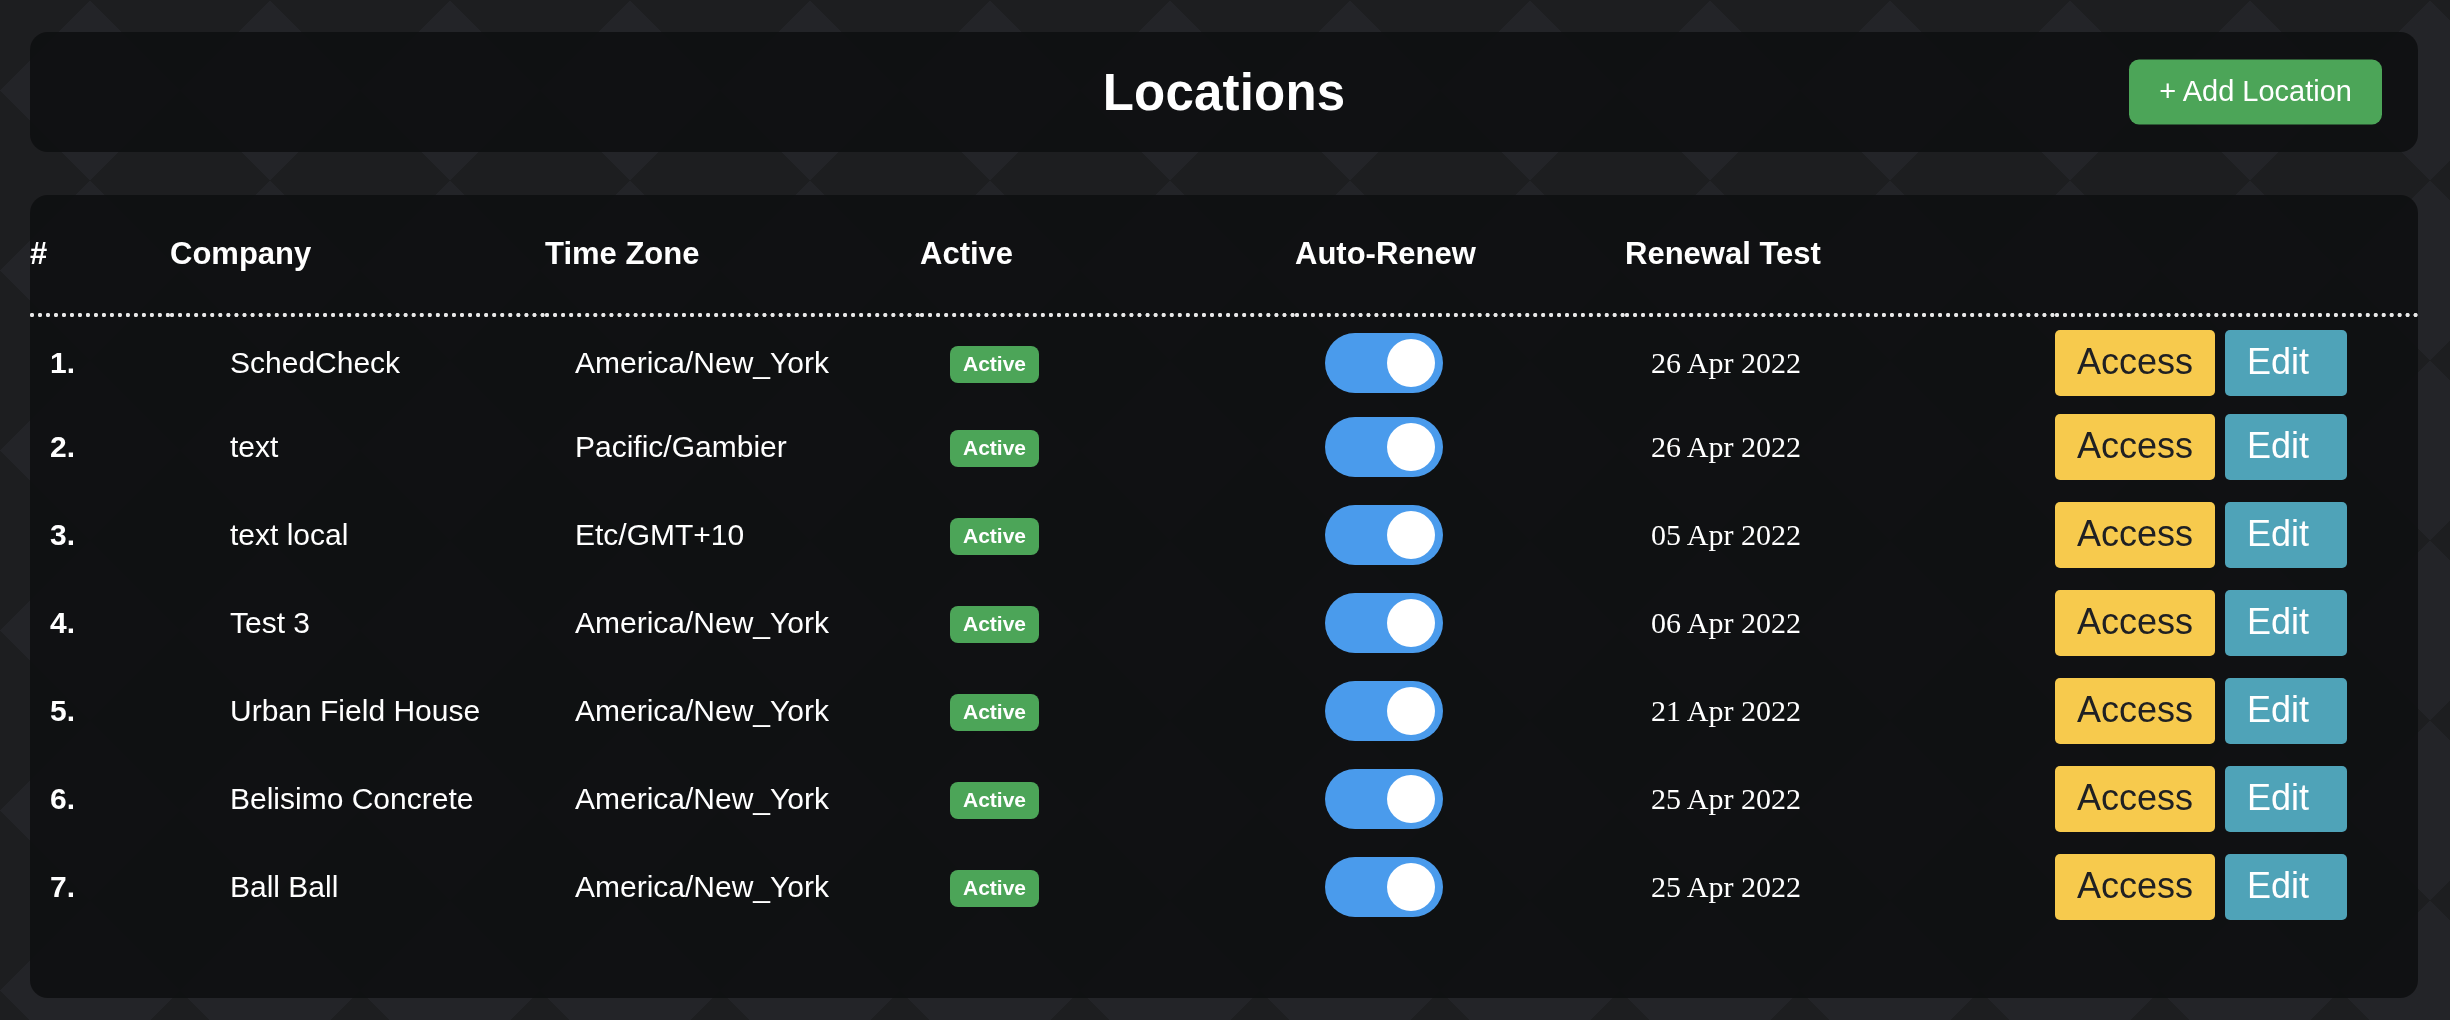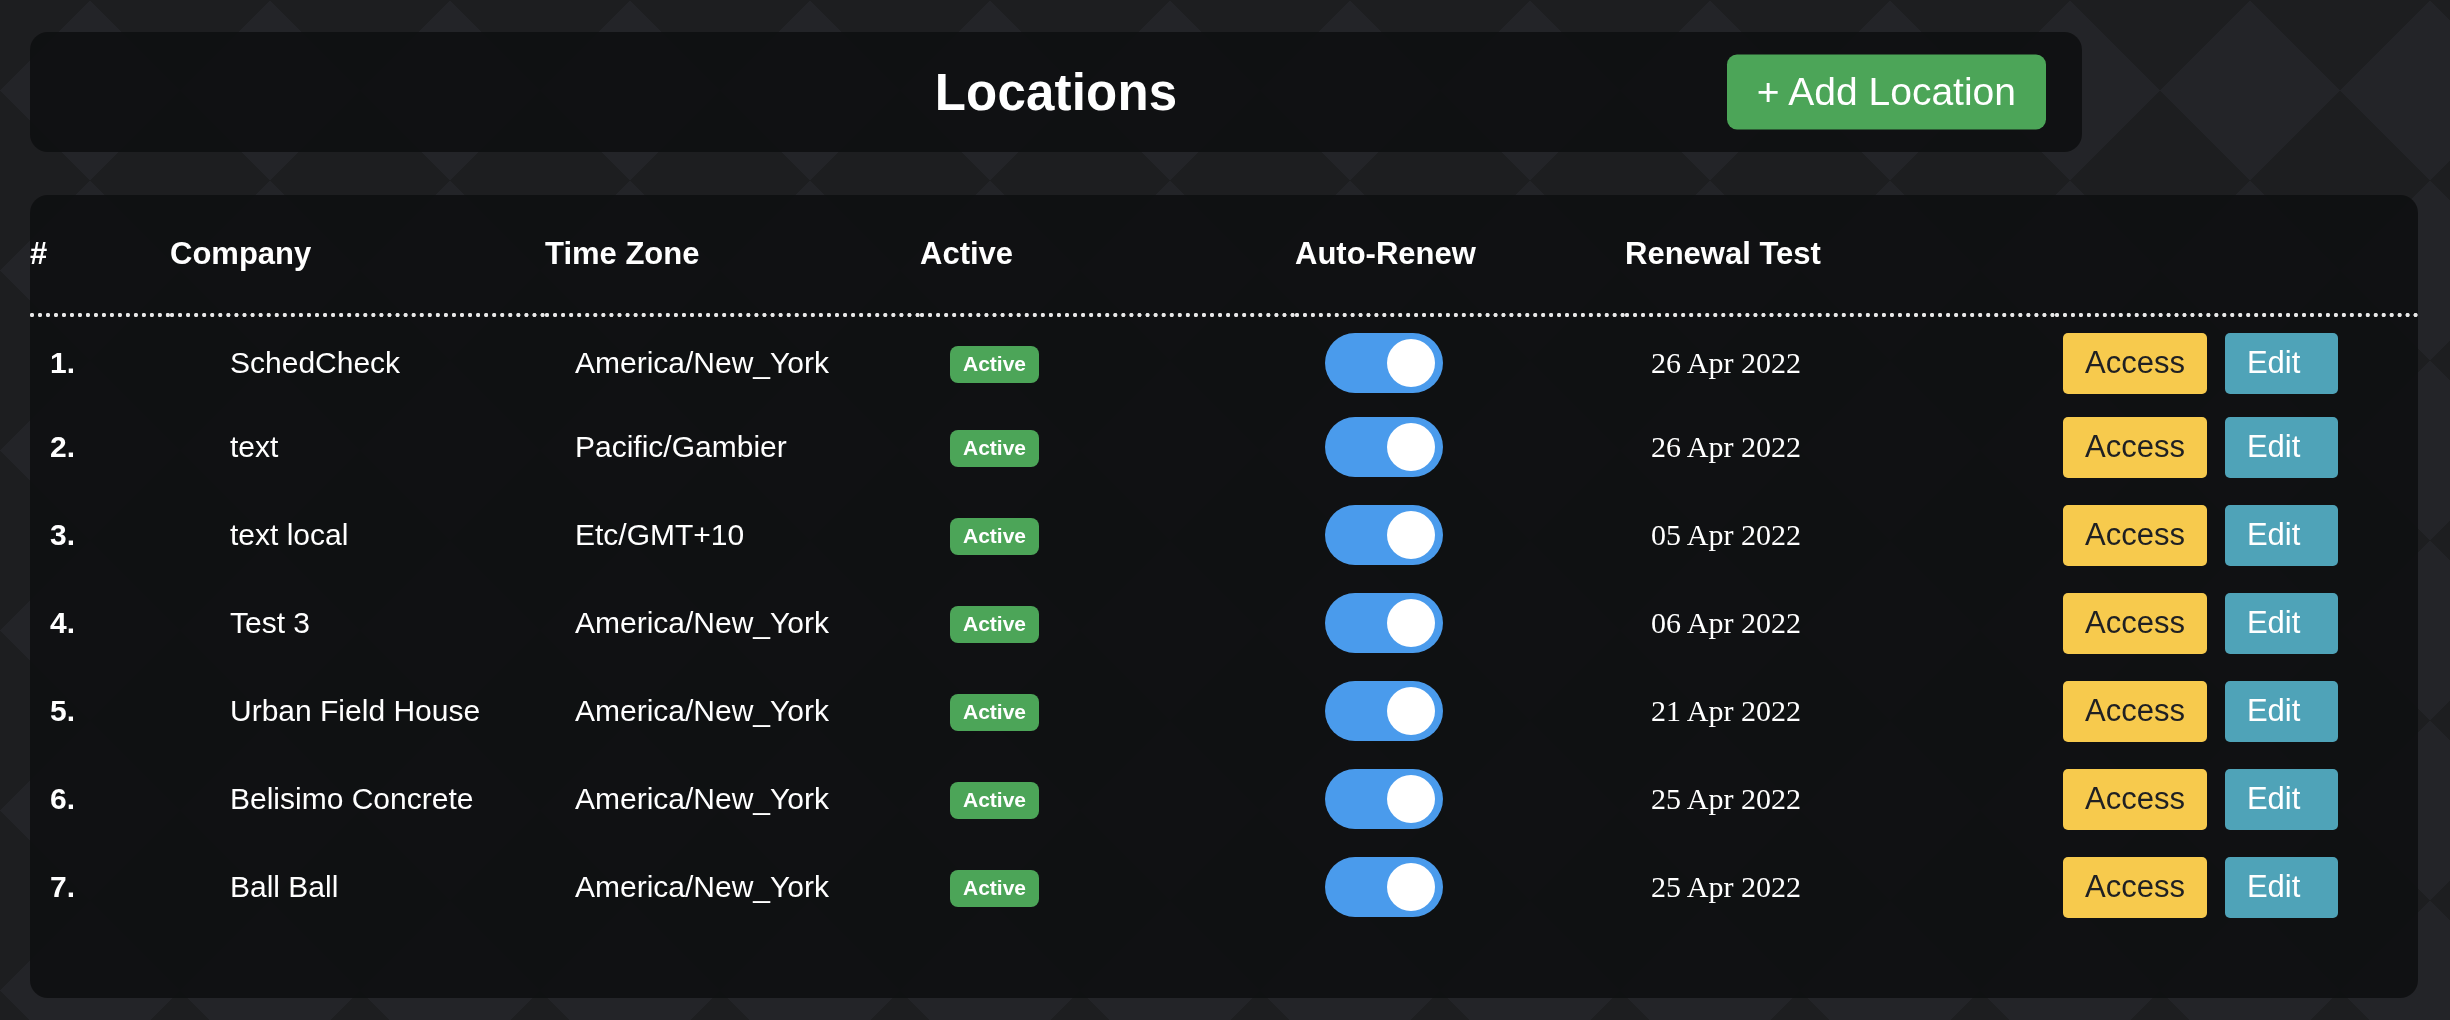--- a/index.html
+++ b/index.html
@@ -27,21 +27,21 @@
   .card {
     position: absolute;
     background-color: rgba(14,15,17,0.90);
     border-radius: 18px;
   }
 
   
   #header-card {
     left: 30px;
     top: 32px;
-    width: 2052px;
+    width: 2388px;
     height: 120px;
     display: flex;
     align-items: center;
     justify-content: center;
   }
 
   #page-title {
     font-size: 51px;
     font-weight: bold;
     letter-spacing: 0.2px;
@@ -52,21 +52,21 @@
   #add-location-button {
     position: absolute;
     right: 36px;
     top: 50%;
     transform: translateY(-50%);
     background-color: #4ca558;
     color: #ffffff;
     border: none;
     border-radius: 10px;
     font-family: "Liberation Sans", sans-serif;
-    font-size: 39px;
+    font-size: 29px;
     font-weight: normal;
     padding: 17px 30px 19px 30px;
     cursor: pointer;
     white-space: nowrap;
     line-height: 1;
   }
 
   
   #table-card {
     left: 30px;
@@ -168,25 +168,24 @@
   .action-wrap {
     display: flex;
     gap: 10px;
     justify-content: flex-start;
     align-items: center;
   }
   .btn-access, .btn-edit {
     border: none;
     border-radius: 5px;
     font-family: "Liberation Sans", sans-serif;
-    font-size: 31px;
+    font-size: 36px;
     line-height: 1;
     cursor: pointer;
     white-space: nowrap;
-    margin-left: 8px;
   }
   .btn-access {
     background-color: #f5c council;
   }
   .btn-access {
     background-color: #f6c council;
   }
   .btn-access {
     background-color: #f7ca4d;
     color: #1f2023;

